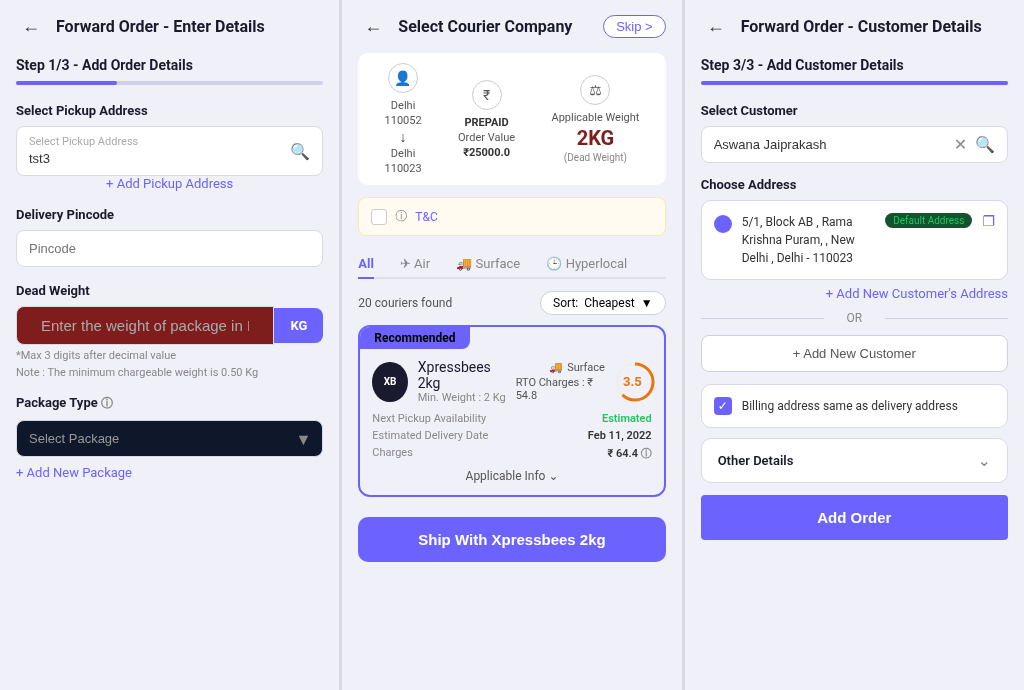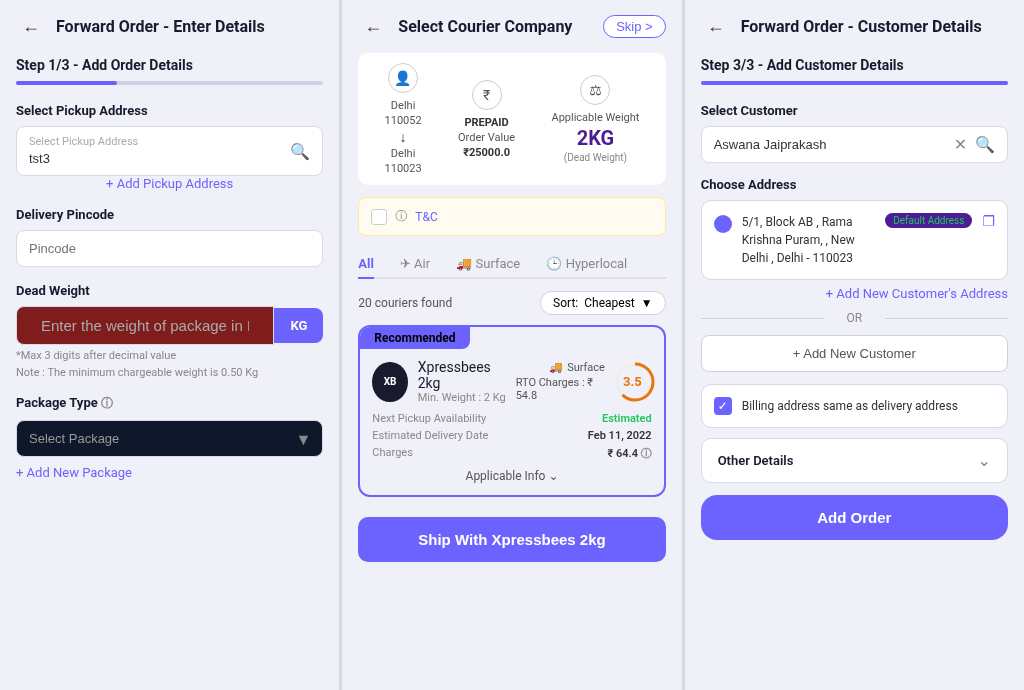--- a/index.html
+++ b/index.html
@@ -232,21 +232,21 @@
     }
 
     .courier-info-item .arrow-down {
       font-size: 14px;
       color: #333;
     }
 
     .weight-val {
       font-size: 20px;
       font-weight: 700;
-      color: #4c1d95;
+      color: #7f1d1d;
     }
 
     .dead-weight-label {
       color: #888;
       font-size: 10px;
     }
 
     .secure-bar {
       background: #fffbf0;
       border: 1px solid #ffe8a0;
@@ -509,21 +509,21 @@
     }
 
     .address-text {
       flex: 1;
       font-size: 12px;
       color: #333;
       line-height: 1.5;
     }
 
     .default-badge {
-      background: #4c1d95;
+      background: #14532d;
       color: #22c55e;
       font-size: 10px;
       padding: 2px 8px;
       border-radius: 10px;
       white-space: nowrap;
     }
 
     .edit-icon {
       color: #6c63ff;
       font-size: 14px;
@@ -607,21 +607,21 @@
     .other-details-label {
       font-size: 13px;
       font-weight: 600;
       color: #1a1a2e;
     }
 
     .add-order-btn {
       background: #6c63ff;
       color: white;
       border: none;
-      border-radius: 16px;
+      border-radius: 4px;
       padding: 14px;
       width: 100%;
       font-size: 15px;
       font-weight: 700;
       cursor: pointer;
       margin-top: 12px;
     }
 
     .divider {
       width: 3px;

